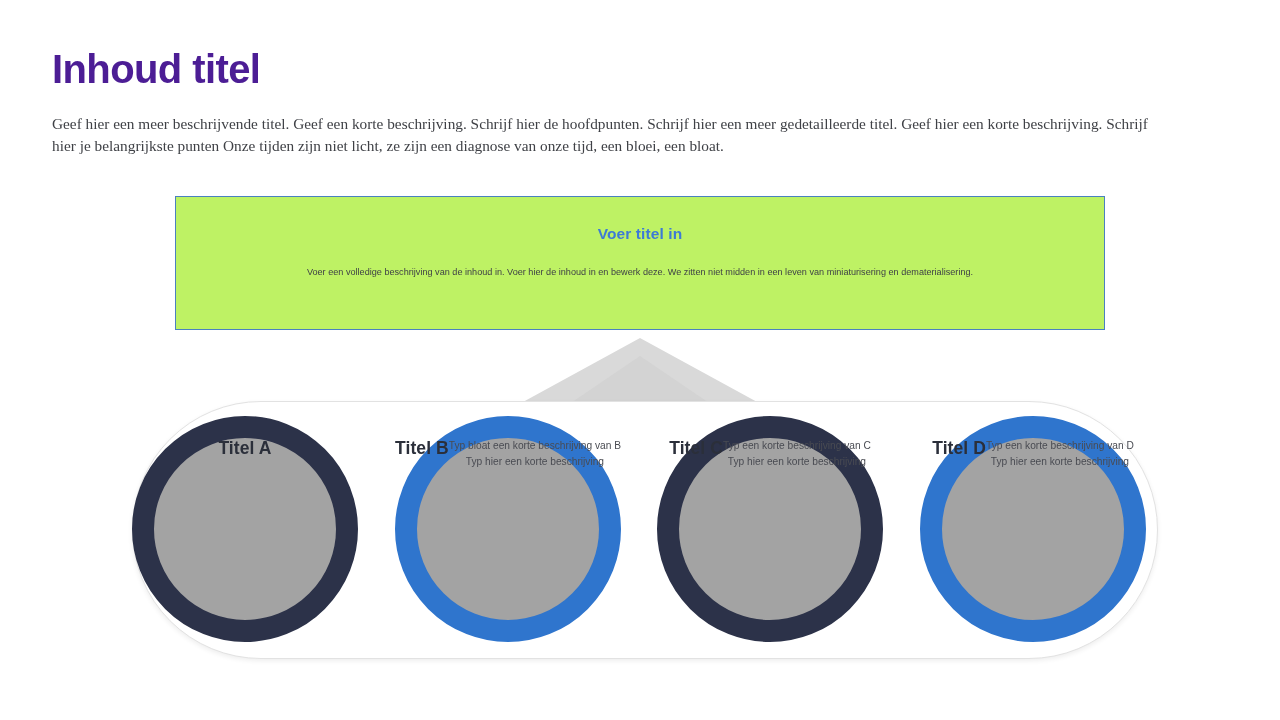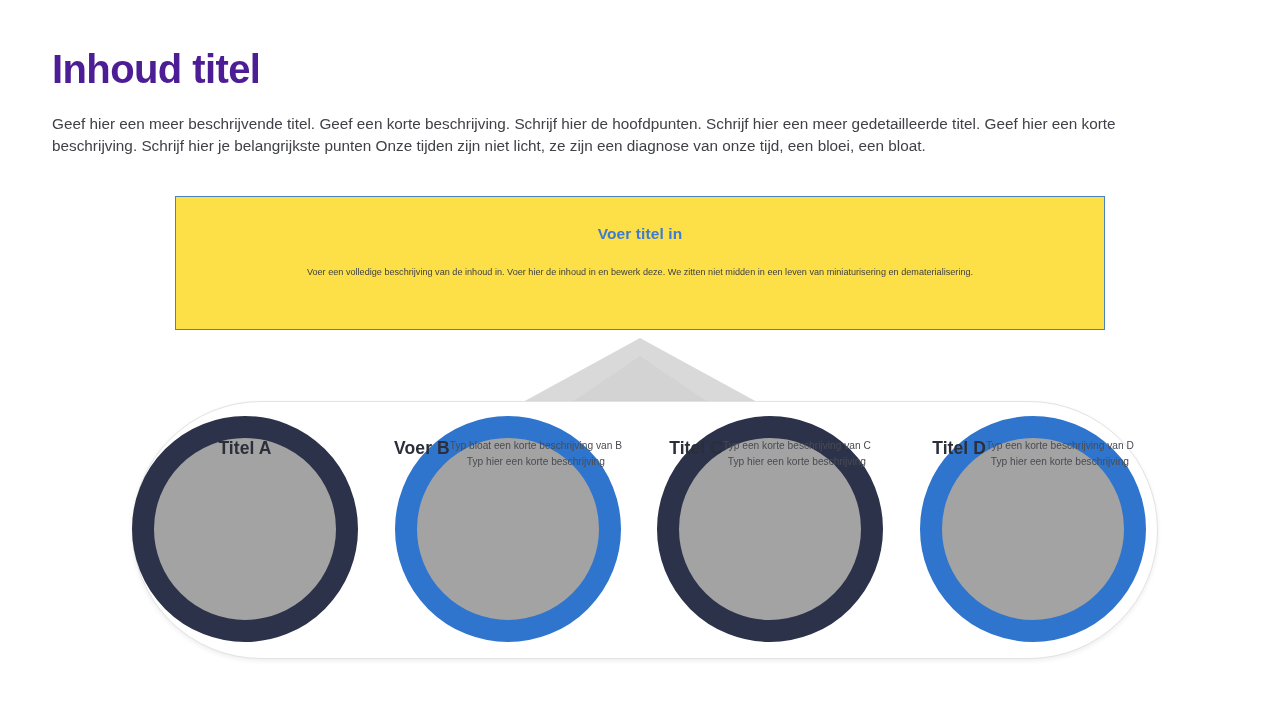--- a/index.html
+++ b/index.html
@@ -30,31 +30,32 @@
   }
   .page-desc {
     position: absolute;
     left: 52px;
     top: 113px;
     width: 1110px;
     font-size: 15.3px;
     line-height: 21.5px;
     color: #3f4146;
     letter-spacing: 0.01px;
+    font-family: Liberation Serif, serif;
   }
 
   
   .callout {
     position: absolute;
     left: 175px;
     top: 196px;
     width: 930px;
     height: 134px;
     border: 1.6px solid #4a81bf;
-    background: #fde047;
+    background: #bef264;
     box-sizing: border-box;
   }
   .callout-title {
     position: absolute;
     left: 0;
     right: 0;
     top: 28px;
     text-align: center;
     font-size: 15.5px;
     font-weight: bold;
@@ -157,21 +158,21 @@
   </svg>
 </div>
 
 <div class="pill"></div>
 
 <div class="circle dark" id="circle-a">
   <div class="circle-title">Titel A</div>
 </div>
 
 <div class="circle blue" id="circle-b">
-  <div class="circle-title">Voer B</div>
+  <div class="circle-title">Titel B</div>
   <div class="circle-desc">
     <span class="ln">Typ bloat een korte beschrijving van B</span>
     <span class="ln">Typ hier een korte beschrijving</span>
   </div>
 </div>
 
 <div class="circle dark" id="circle-c">
   <div class="circle-title">Titel C</div>
   <div class="circle-desc">
     <span class="ln">Typ een korte beschrijving van C</span>

